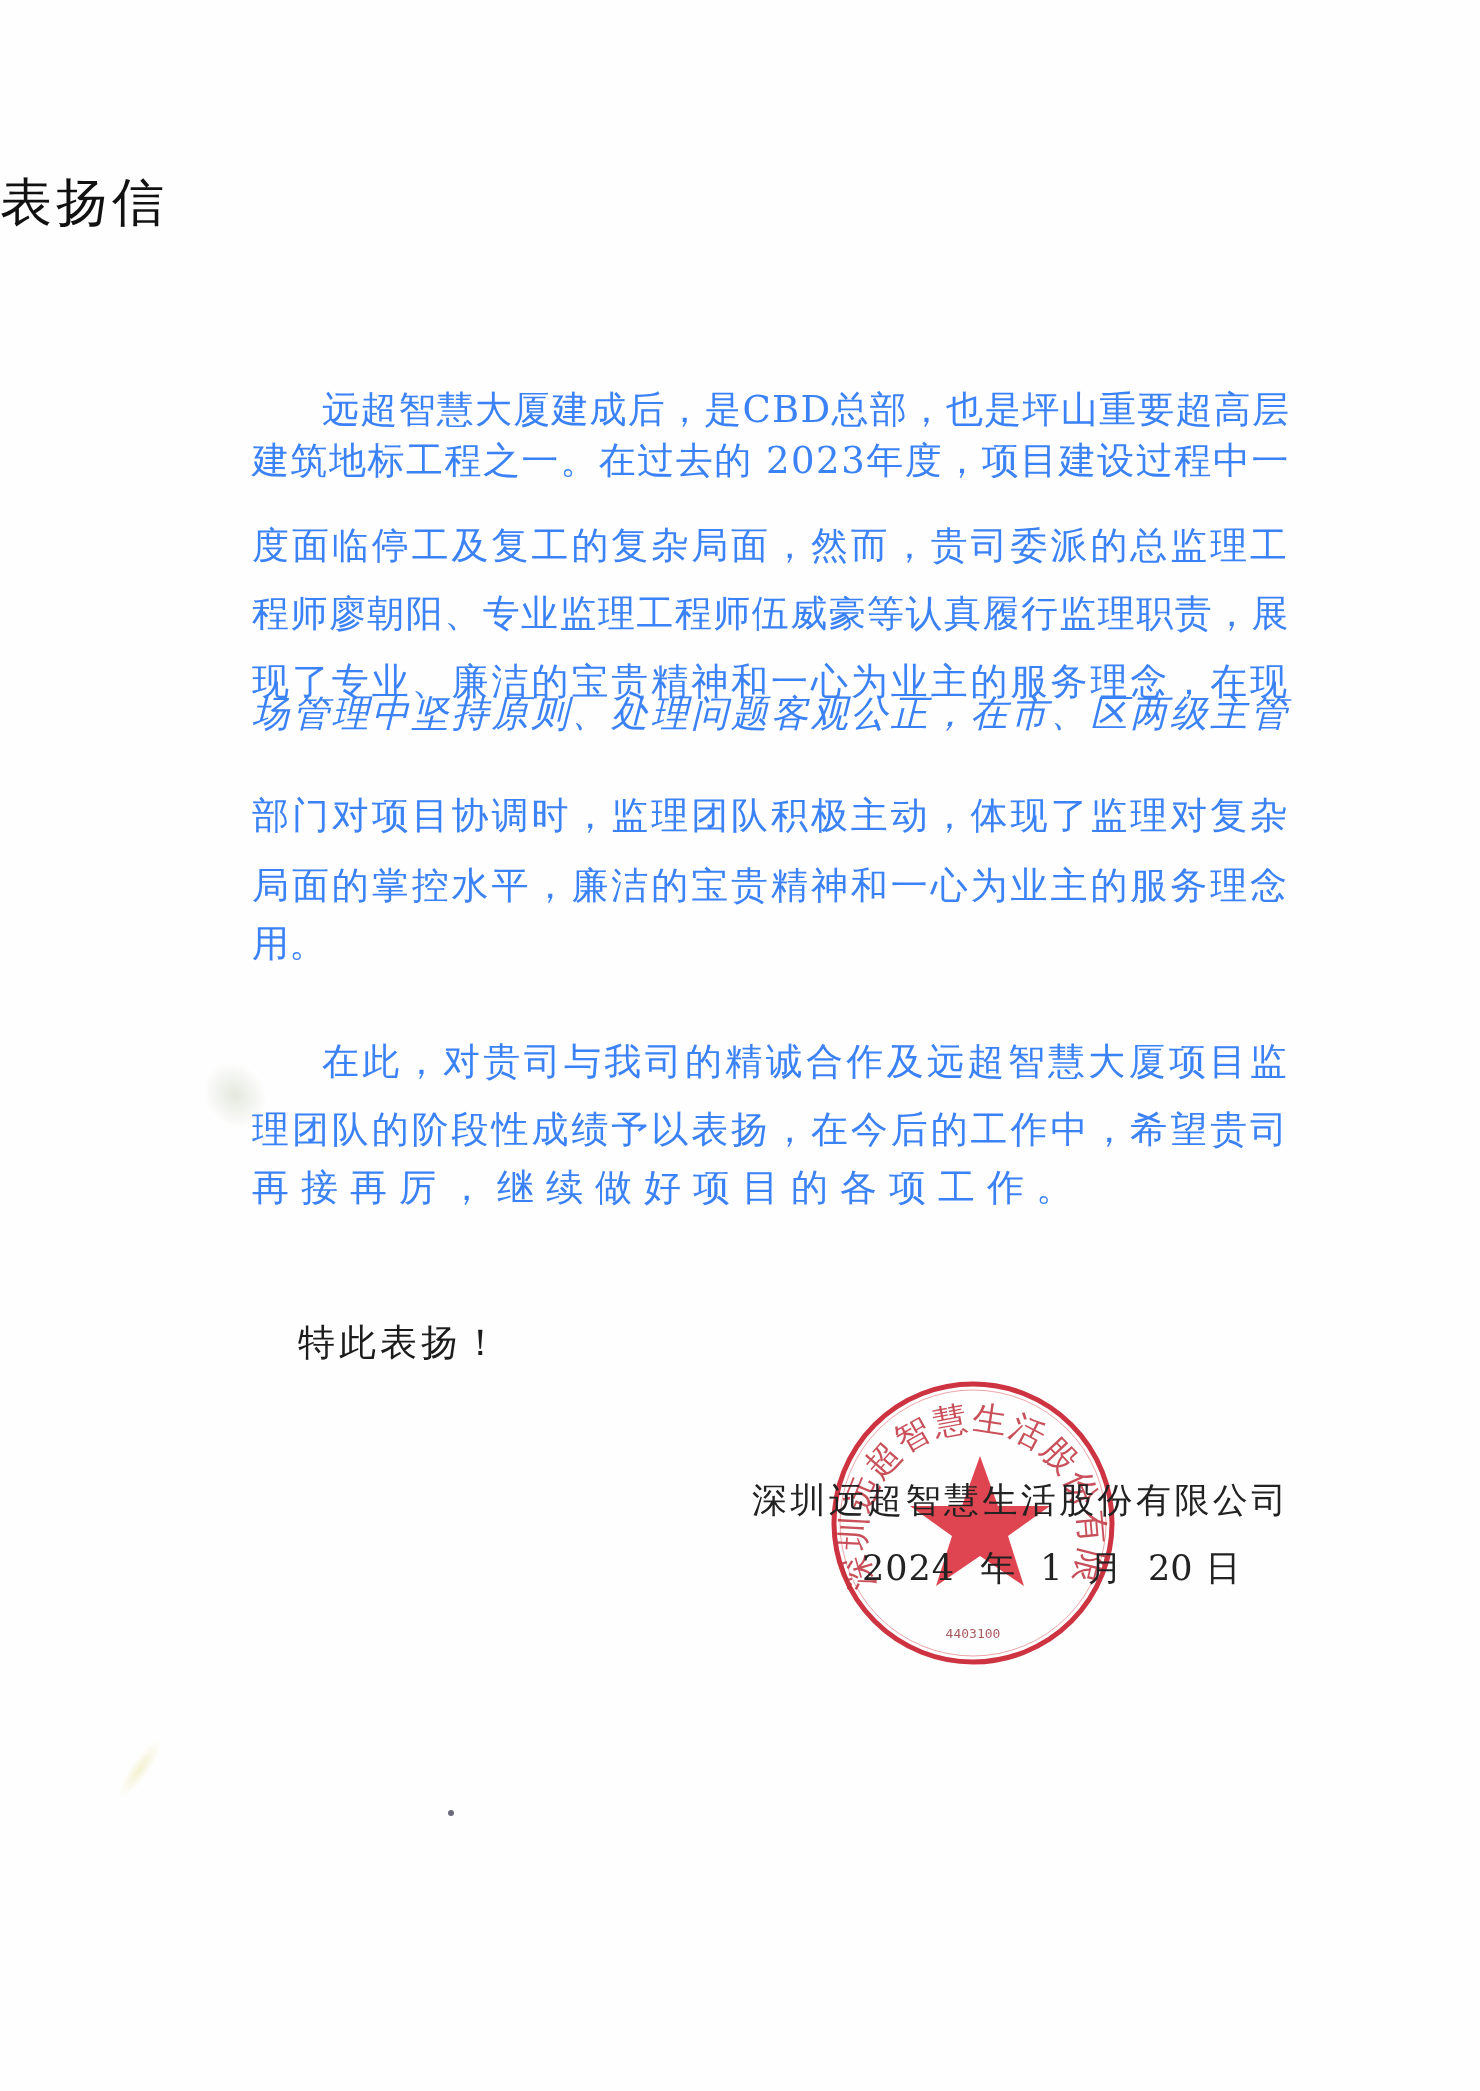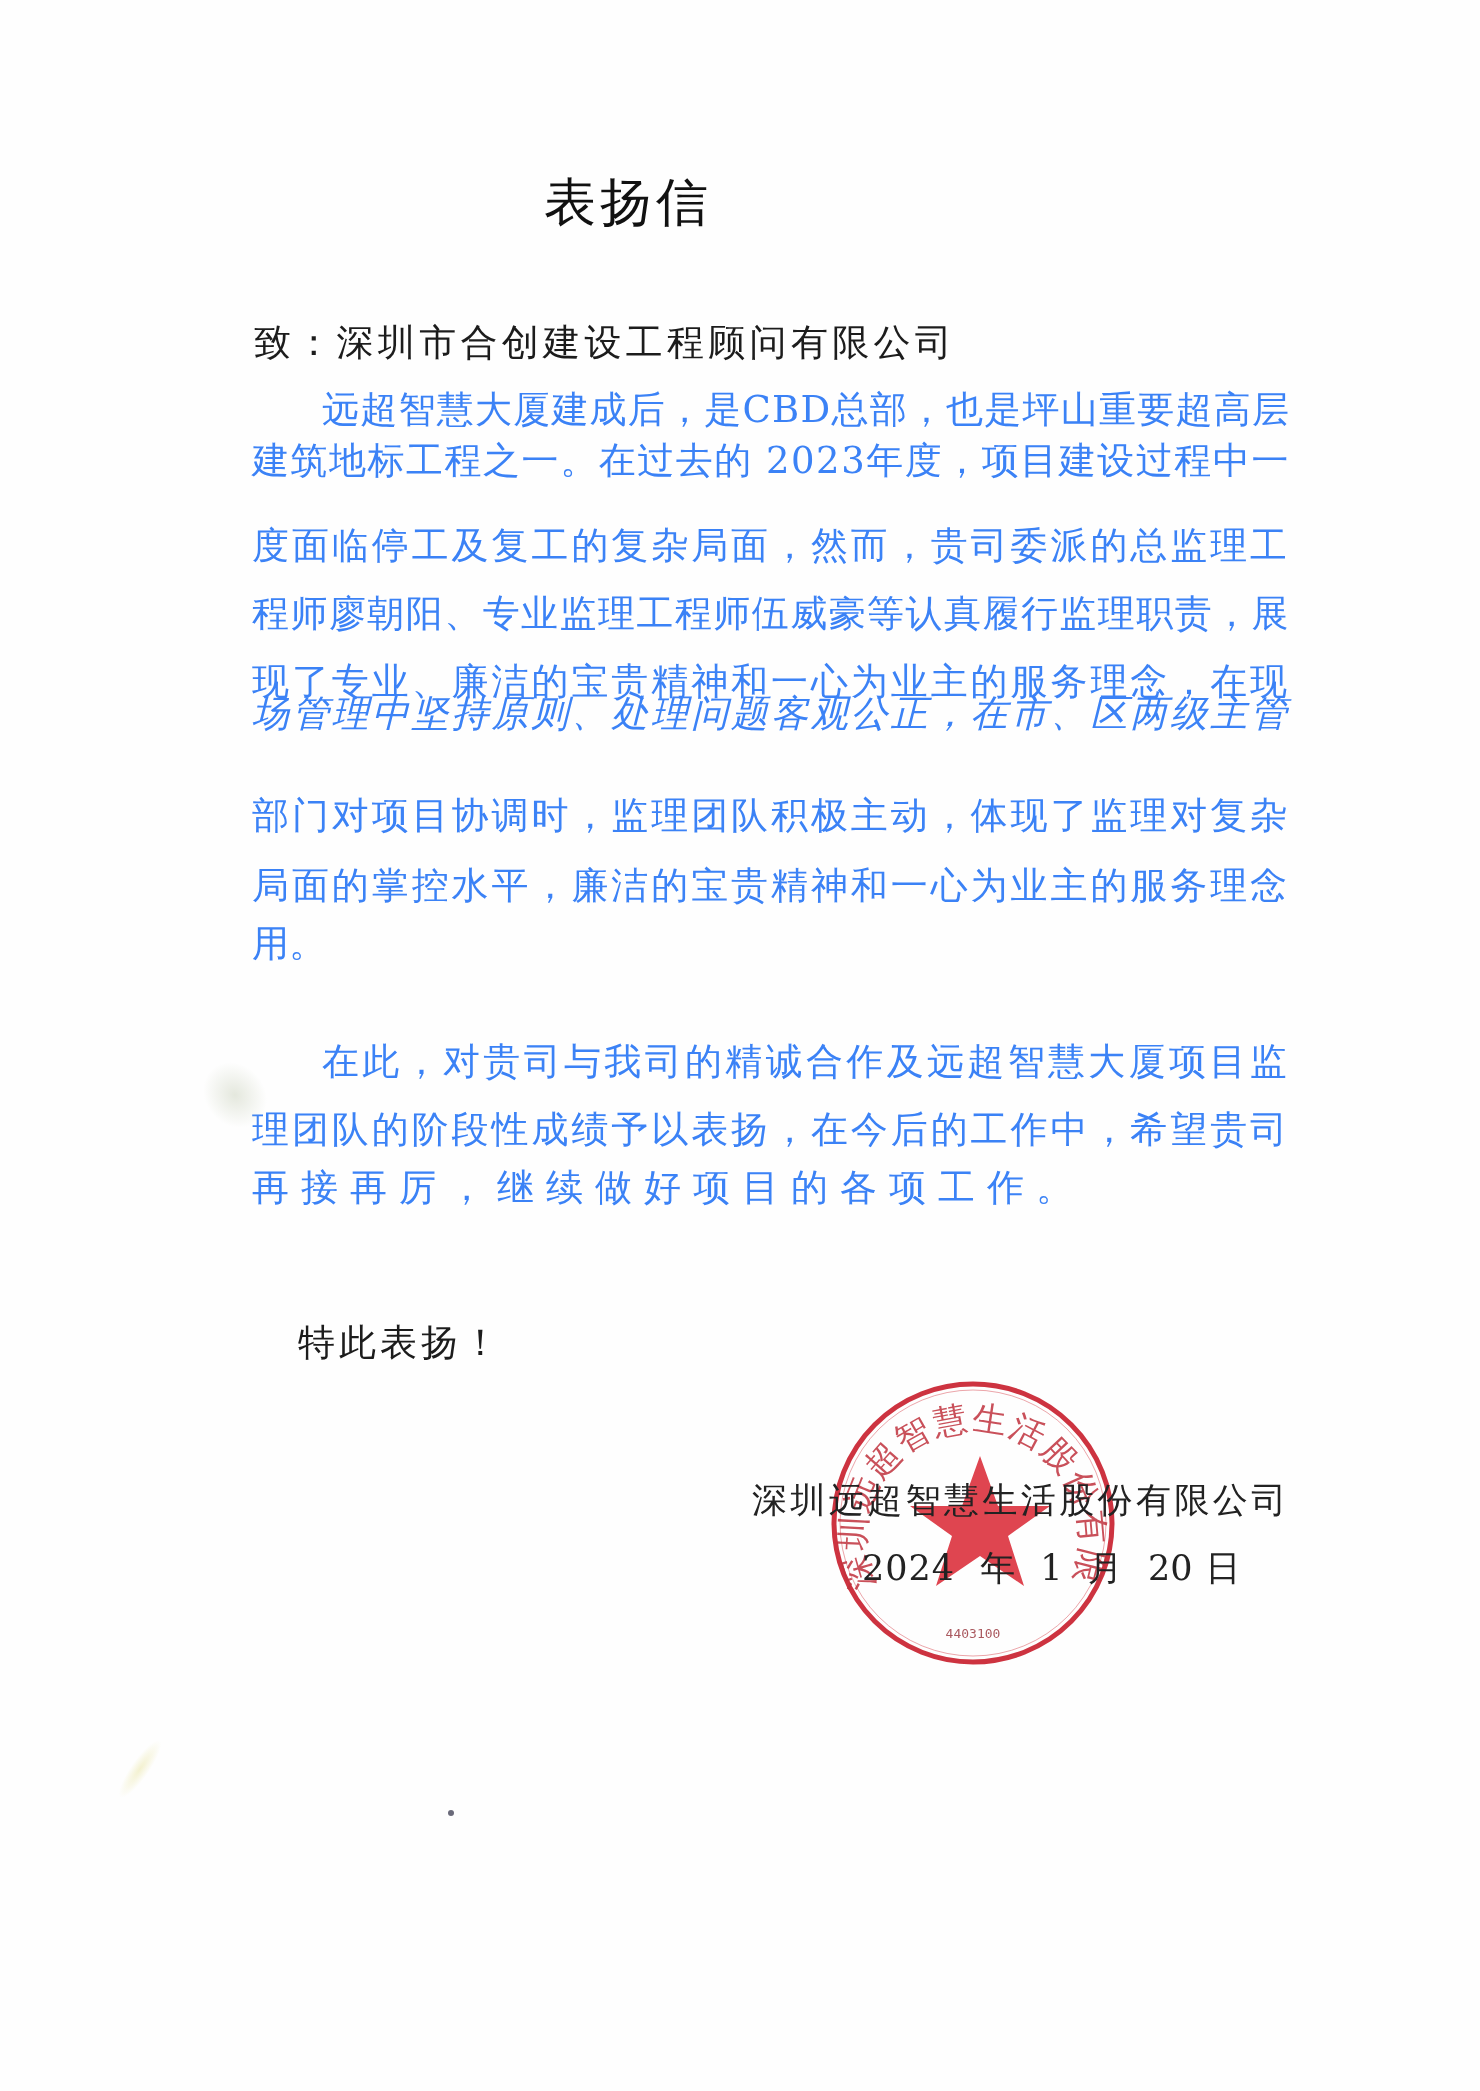--- a/index.html
+++ b/index.html
@@ -20,21 +20,21 @@
       left: 0; top: 0;
       width: 1480px;
       height: 2091px;
       background: #fefefe;
     }
     .title {
       position: absolute;
       left: 0;
       width: 1256px;
       top: 168px;
-      text-align: center;
+      text-align: left;
       font-family: "DejaVu Sans", "Liberation Sans", sans-serif;
       font-size: 52px;
       letter-spacing: 4px;
       color: #111;
       line-height: 68px;
     }
     .addressee {
       position: absolute;
       left: 254px;
       top: 318px;
@@ -101,21 +101,20 @@
 <body>
 
 <div class="page">
 
   <div class="smudge" style="left:205px; top:1060px; width:60px; height:70px; background:radial-gradient(ellipse at center, rgba(180,190,160,0.35), rgba(255,255,255,0) 70%); transform:rotate(-40deg);"></div>
   <div class="smudge" style="left:105px; top:1760px; width:70px; height:18px; background:radial-gradient(ellipse at center, rgba(230,225,150,0.45), rgba(255,255,255,0) 70%); transform:rotate(-55deg);"></div>
   <div class="smudge" style="left:448px; top:1810px; width:6px; height:6px; background:#6a6a7a; border-radius:50%;"></div>
 
   <div class="title">表扬信</div>
 
-  <div class="addressee">致：深圳市合创建设工程顾问有限公司</div>
 
   <div id="body-lines">
       <div class="line" style="top: 385px; left: 322px; letter-spacing: 1.23077px;">远超智慧大厦建成后，是CBD总部，也是坪山重要超高层</div>
       <div class="line" style="top: 436px; letter-spacing: 1.51724px;">建筑地标工程之一。在过去的 2023年度，项目建设过程中一</div>
       <div class="line" style="top: 521px; letter-spacing: 2.92308px;">度面临停工及复工的复杂局面，然而，贵司委派的总监理工</div>
       <div class="line" style="top: 589px; letter-spacing: 1.44444px;">程师廖朝阳、专业监理工程师伍威豪等认真履行监理职责，展</div>
       <div class="line" style="top: 657px; letter-spacing: 2.92308px;">现了专业、廉洁的宝贵精神和一心为业主的服务理念，在现</div>
       <div class="line" style="top: 689px; letter-spacing: 2.92308px; font-style: italic;">场管理中坚持原则、处理问题客观公正，在市、区两级主管</div>
       <div class="line" style="top: 793px; letter-spacing: 2.92308px; font-family: Liberation Mono, monospace;">部门对项目协调时，监理团队积极主动，体现了监理对复杂</div>
       <div class="line" style="top: 861px; letter-spacing: 2.92308px;">局面的掌控水平，廉洁的宝贵精神和一心为业主的服务理念</div>

